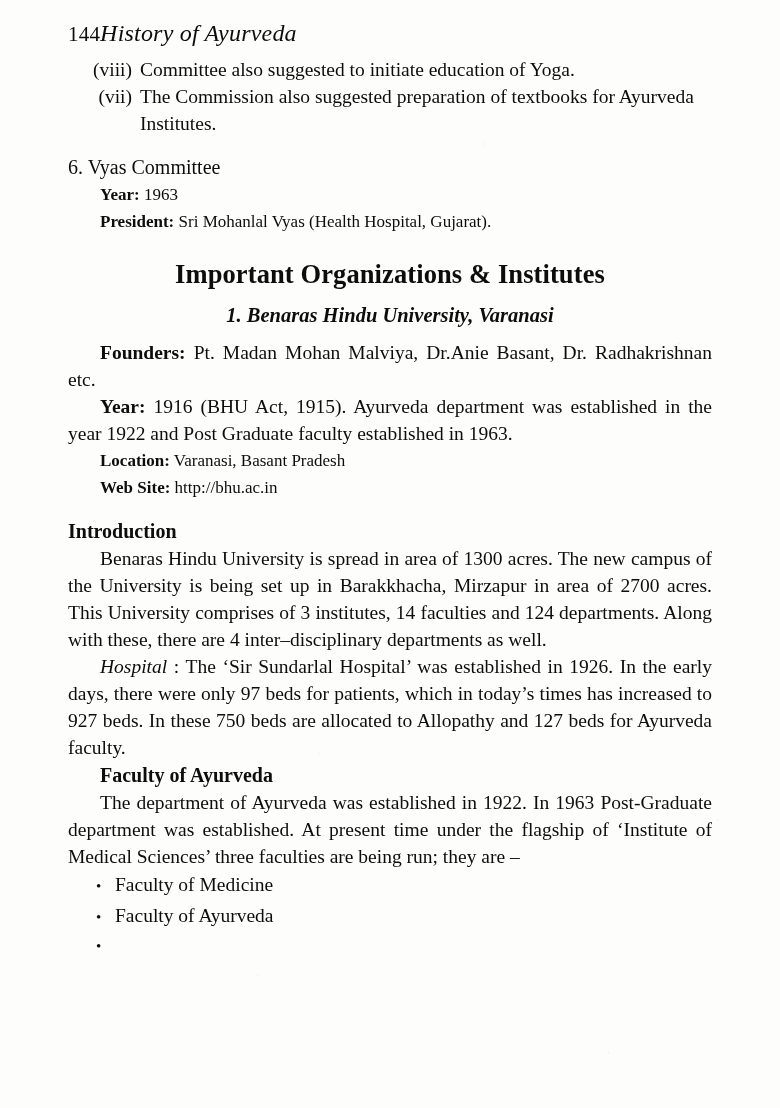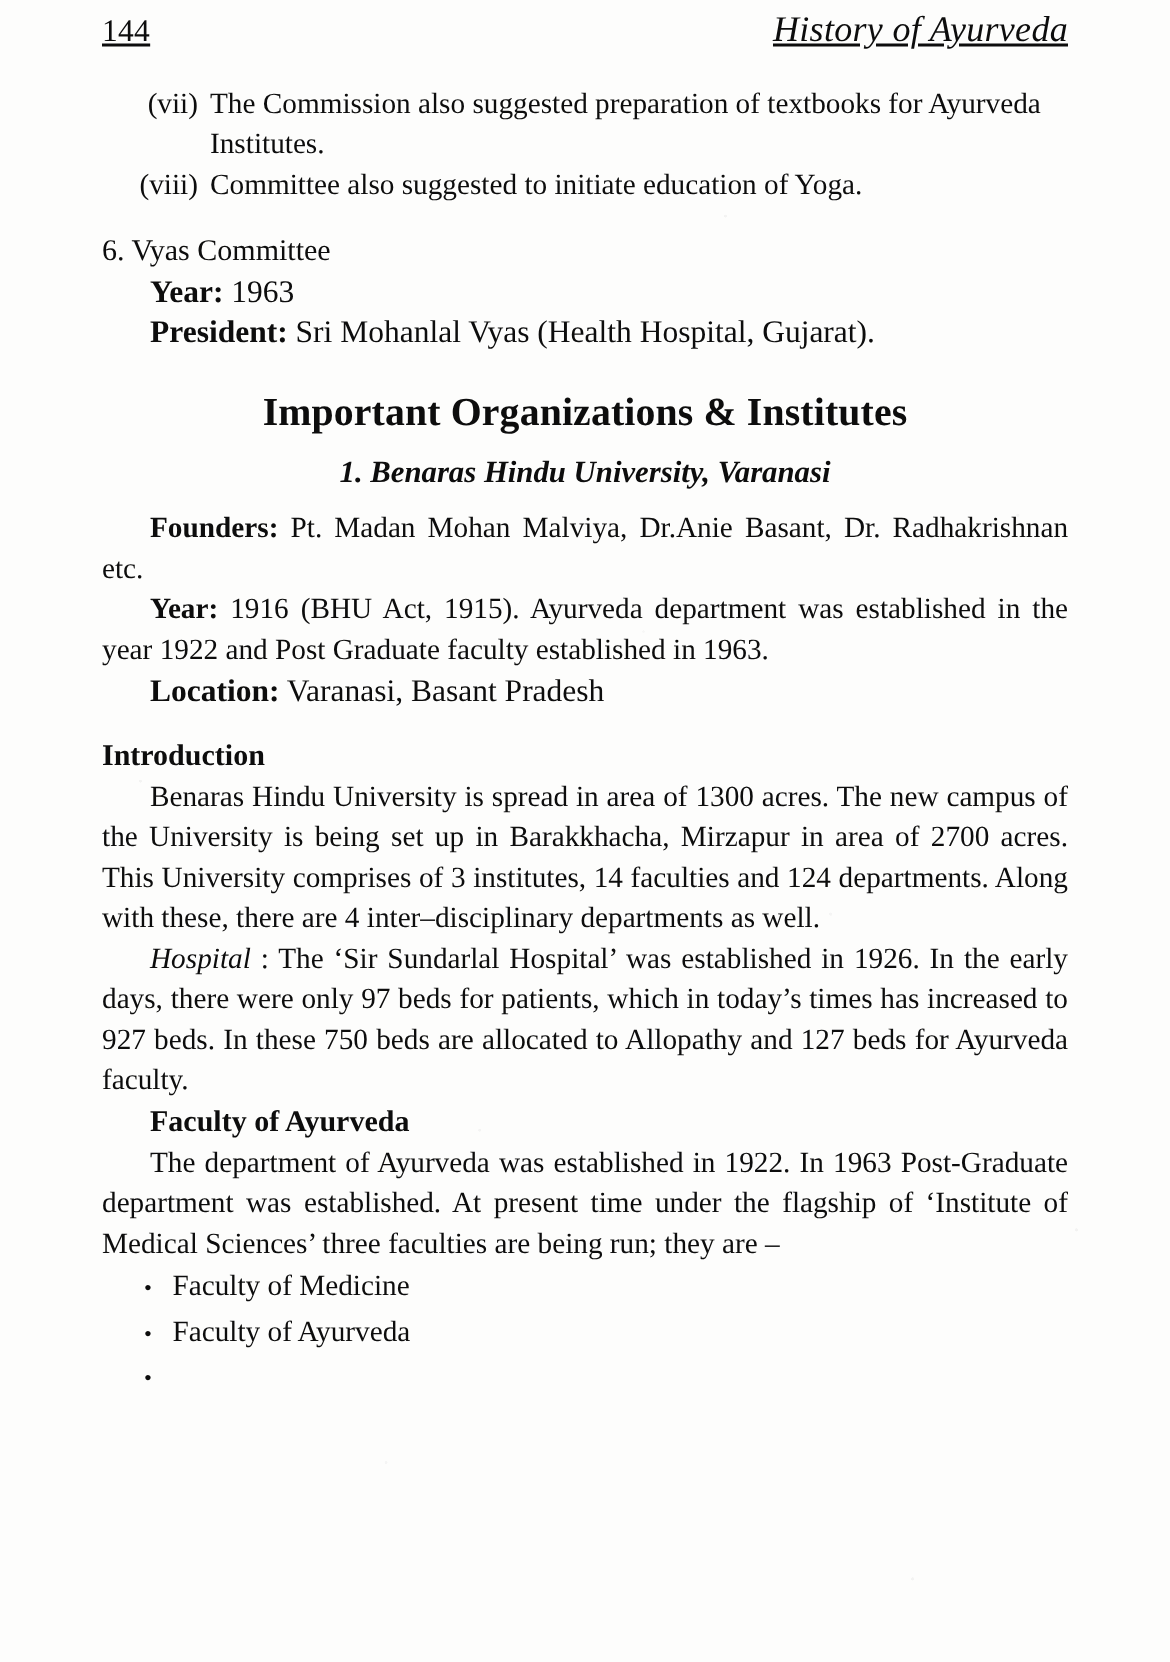--- a/index.html
+++ b/index.html
@@ -43,27 +43,25 @@
   }
 
   .content {
     position: relative;
     padding: 0;
   }
 
   
   .runhead {
     position: absolute;
-    top: 7px;
+    top: 20px;
     left: 68px;
     width: 644px;
     display: flex;
-    justify-content: space-between;
     align-items: baseline;
-    text-decoration: underline;
   }
   .runhead .folio {
     font-size: 21px;
     letter-spacing: 0.2px;
   }
   .runhead .booktitle {
     font-style: italic;
     font-size: 24px;
     letter-spacing: 0.2px;
   }
@@ -146,21 +144,21 @@
   }
   .h-inset {
     font-weight: bold;
     font-size: 20px;
     line-height: 28px;
     padding-left: 32px;
   }
 
   .field {
     padding-left: 32px;
-    font-size: 21px;
+    font-size: 17px;
     line-height: 27px;
   }
   .field b { font-weight: bold; }
 
   .it { font-style: italic; }
 
   
   .bullets {
     margin: 0;
     padding: 0;
@@ -190,27 +188,27 @@
 
     <div class="runhead">
       <span class="folio">144</span>
       <span class="booktitle">History of Ayurveda</span>
     </div>
 
     <div class="col">
 
       <ul class="romanlist">
         <li>
+          <span class="marker">(viii)</span>
+          <span class="itemtext">Committee also suggested to initiate education of Yoga.</span>
+        </li>
+        <li>
           <span class="marker">(vii)</span>
           <span class="itemtext">The Commission also suggested preparation of textbooks for Ayurveda Institutes.</span>
         </li>
-        <li>
-          <span class="marker">(viii)</span>
-          <span class="itemtext">Committee also suggested to initiate education of Yoga.</span>
-        </li>
       </ul>
 
       <div class="gap-md"></div>
 
       <div class="h-numbered">6. Vyas Committee</div>
 
       <div class="field">
         <b>Year:</b>
         <span>1963</span>
       </div>
@@ -233,20 +231,24 @@
 
       <p class="just indent"><b>Founders:</b> <span>Pt. Madan Mohan Malviya, Dr.Anie Basant, Dr. Radhakrishnan etc.</span></p>
 
       <p class="just indent"><b>Year:</b> <span>1916 (BHU Act, 1915). Ayurveda department was established in the year 1922 and Post Graduate faculty established in 1963.</span></p>
 
       <div class="field">
         <b>Location:</b>
         <span>Varanasi, Basant Pradesh</span>
       </div>
 
+      <div class="field">
+        <b>Web Site:</b>
+        <span>http://bhu.ac.in</span>
+      </div>
 
       <div class="gap-md"></div>
 
       <div class="h-plain">Introduction</div>
 
       <p class="just indent">Benaras Hindu University is spread in area of 1300 acres. The new campus of the University is being set up in Barakkhacha, Mirzapur in area of 2700 acres. This University comprises of 3 institutes, 14 faculties and 124 departments. Along with these, there are 4 inter–disciplinary departments as well.</p>
 
       <p class="just indent"><span class="it">Hospital</span><span> : </span><span>The ‘Sir Sundarlal Hospital’ was established in 1926. In the early days, there were only 97 beds for patients, which in today’s times has increased to 927 beds. In these 750 beds are allocated to Allopathy and 127 beds for Ayurveda faculty.</span></p>
 
       <div class="h-inset">Faculty of Ayurveda</div>

